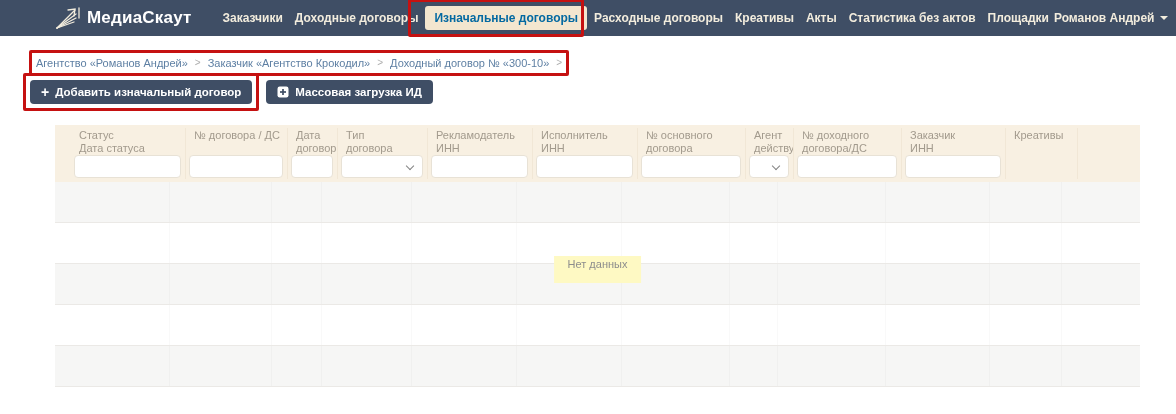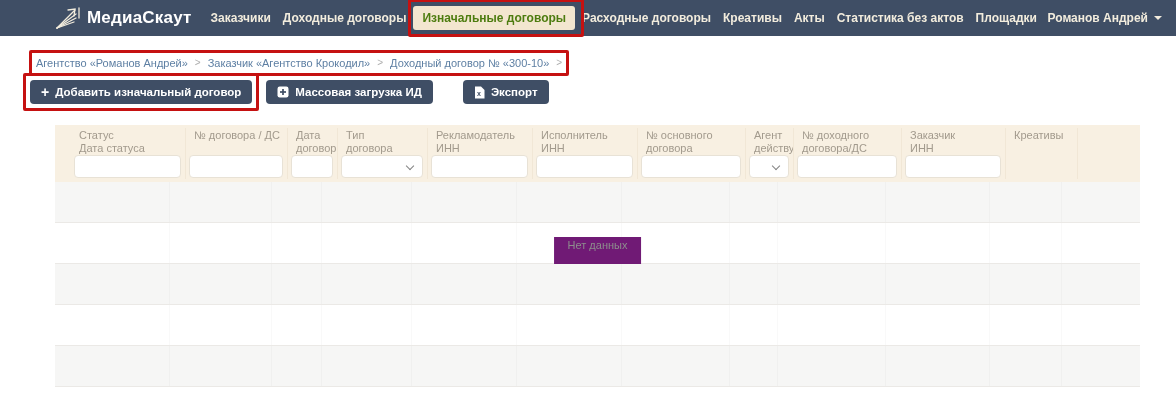--- a/index.html
+++ b/index.html
@@ -13,28 +13,28 @@
     --c-topbar:#3f4e65; --c-tab:#f3e6cf; --c-thead:#f8f0e2;
     --c-stripe:#f6f6f5; --c-red:#c51111; --c-link:#5d7fa3;
     --cols: 115px 102px 50px 90px 105px 105px 108px 48px 108px 104px 72px 78px;
   }
   
   .topbar {
     height: 36px; background: var(--c-topbar);
     display: flex; align-items: center;
     padding: 0 14px 0 54px;
   }
-  .logo { display:flex; align-items:center; gap:7px; margin-right:14px; }
+  .logo { display:flex; align-items:center; gap:7px; margin-right:26px; }
   .logo-text { color:#fff; font-size:17px; font-weight:bold; letter-spacing:.2px; }
   .nav { display:flex; align-items:center; gap:2px; }
   .nav-item {
     color:#f2ecdd; font-size:12px; font-weight:600;
     padding:5px 5px; border-radius:3px; white-space:nowrap; cursor:pointer;
   }
-  .nav-item.active { background:var(--c-tab); color:#4d7c0f; padding:5px 9px; }
+  .nav-item.active { background:var(--c-tab); color:#0369a1; padding:5px 9px; }
   .user-menu {
     margin-left:auto; color:#f2ecdd; font-size:12px; font-weight:600;
     display:flex; align-items:center; gap:6px; cursor:pointer; white-space:nowrap;justify-content:space-between;
   }
   .caret-down { width:0;height:0;border-left:4px solid transparent;border-right:4px solid transparent;border-top:4px solid #f2ecdd; }
   
   .crumb-row { margin:17px 0 0 36px; height:13px; }
   .breadcrumb { display:inline-flex; align-items:flex-start; gap:7px; font-size:11px; }
   .crumb-link { color:var(--c-link); cursor:pointer; white-space:nowrap; }
   .crumb-sep { color:#aeaeae; font-size:10px; }
@@ -66,22 +66,22 @@
   .chevron {
     position:absolute; right:9px; top:7px; width:6px; height:6px;
     border-right:1.6px solid #838383; border-bottom:1.6px solid #838383;
     transform:rotate(45deg);
   }
   .trow { display:grid; grid-template-columns:var(--cols); height:41px; border-bottom:1px solid #ebe9e6; background:#fff; }
   .trow.stripe { background:var(--c-stripe); }
   .bcell { border-right:1px solid rgba(0,0,0,0.025); }
   .bcell:last-child { border-right:none; }
   .empty-msg {
-    position:absolute; left:50%; top:112px; transform:translateX(-50%);
-    background:#701a75; color:#8d8d8d; padding:2px 14px 13px; z-index:2; white-space:nowrap;text-align:center;
+    position:absolute; left:50%; top:131px; transform:translateX(-50%);
+    background:#fef9c3; color:#8d8d8d; padding:2px 14px 13px; z-index:2; white-space:nowrap;text-align:center;
   }
   
   .anno { position:absolute; border:3px solid var(--c-red); border-radius:2px; pointer-events:none; z-index:10; }
   svg { display:block; }
 </style>
 </head>
 <body>
 
 <div class="page" style="--c-topbar: #3f4e65; --c-tab: #f3e6cf; --c-thead: #f8f0e2; --c-stripe: #f6f6f5; --c-red: #c51111; --c-link: #5d7fa3;">
 
@@ -134,29 +134,20 @@
     <button class="btn">
       <span>
         <svg width="12" height="12" viewBox="0 0 12 12">
           <rect x="0.5" y="0.5" width="11" height="11" rx="2.2" fill="#fff"></rect>
           <line x1="6" y1="3" x2="6" y2="9" stroke="#3f4e65" stroke-width="1.7"></line>
           <line x1="3" y1="6" x2="9" y2="6" stroke="#3f4e65" stroke-width="1.7"></line>
         </svg>
       </span>
       <span>Массовая загрузка ИД</span>
     </button>
-    <button class="btn export">
-      <span>
-        <svg width="11" height="13" viewBox="0 0 11 13">
-          <path d="M1 0.5 h6 l3.5 3.5 v8.5 h-9.5 z" fill="#fff"></path>
-          <text x="3" y="10" font-size="7" font-family="Liberation Sans, sans-serif" font-weight="bold" fill="#3f4e65">x</text>
-        </svg>
-      </span>
-      <span>Экспорт</span>
-    </button>
   </div>
 
   <div class="tablewrap">
     <div class="thead" id="thead">
         <div class="hcell">
           <div class="hlabels">
             <div>Статус</div>
             <div>Дата статуса</div>
           </div>
           <div class="hfilter"><input class="f-input" type="text" style=""></div>

